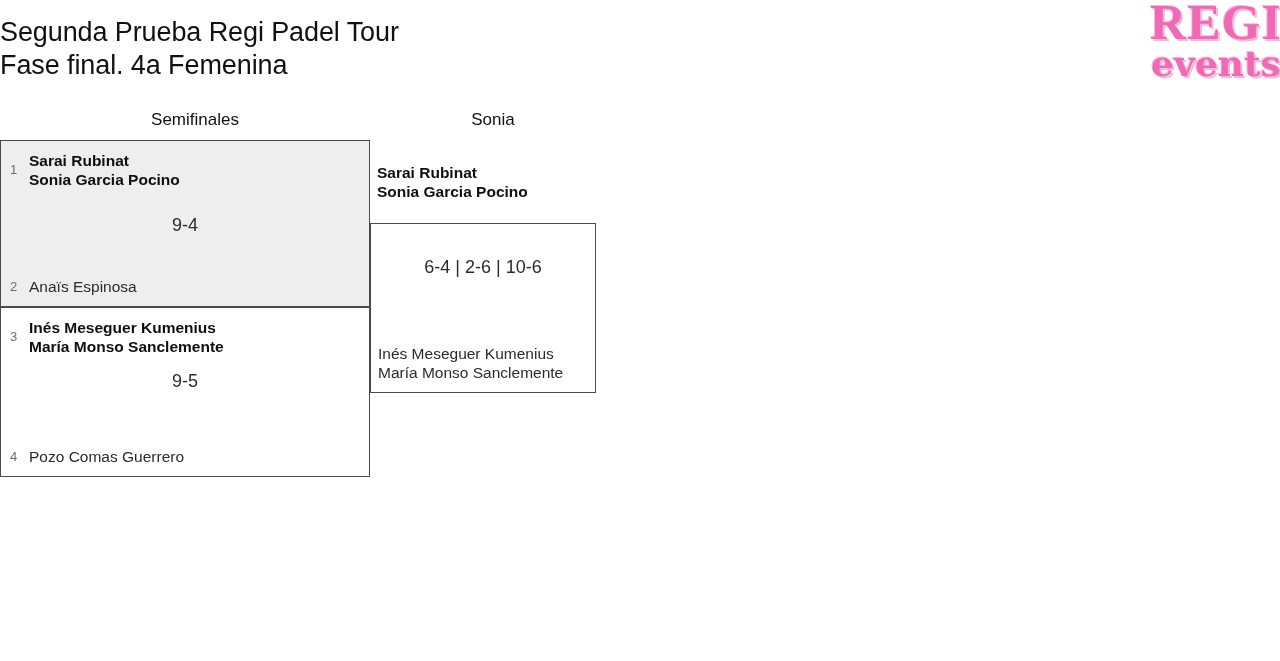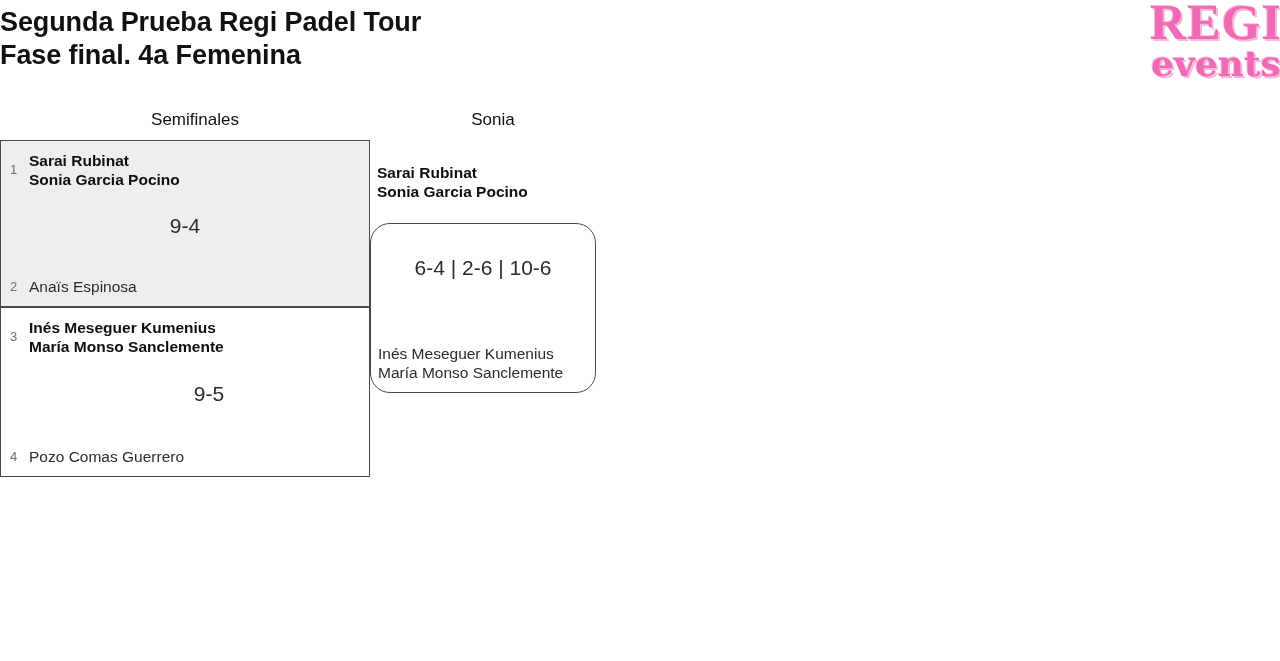--- a/index.html
+++ b/index.html
@@ -21,24 +21,24 @@
   .page-header {
     position: absolute;
     left: 0;
     top: 0;
     width: 1280px;
     height: 92px;
   }
   .title-block {
     position: absolute;
     left: 0;
-    top: 6px;
+    top: 16px;
     font-size: 27px;
     line-height: 33px;
-    font-weight: 700;
+    font-weight: 400;
     color: #111111;
     letter-spacing: -0.1px;
     white-space: nowrap;
   }
   .title-line { display: block; }
 
   
   .logo {
     position: absolute;
     right: -2px;
@@ -99,21 +99,21 @@
   .match {
     position: absolute;
     box-sizing: border-box;
     border: 1px solid #4a4a4a;
     background: #ffffff;
   }
   .match.shaded { background: #eeeeee; }
 
   .match-sf1   { left: 0px;   top: 140px; width: 370px; height: 167px; }
   .match-sf2   { left: 0px;   top: 307px; width: 370px; height: 170px; }
-  .match-final { left: 370px; top: 223px; width: 226px; height: 170px; border-radius: 20px; }
+  .match-final { left: 370px; top: 223px; width: 226px; height: 170px; }
 
   
   .team {
     position: absolute;
     left: 0;
     width: 100%;
     box-sizing: border-box;
     padding-left: 28px;
     font-size: 15.5px;
     line-height: 19px;
@@ -136,27 +136,27 @@
     line-height: 14px;
     color: #6d6d6d;
     font-weight: 400;
   }
 
   .score {
     position: absolute;
     left: 0;
     width: 100%;
     text-align: center;
-    font-size: 21px;
+    font-size: 18px;
     line-height: 19px;
     color: #2b2b2b;
     white-space: nowrap;
   }
   .score-sf1   { top: 75px; }
-  .score-sf2   { top: 76px; padding-left: 24px; }
+  .score-sf2   { top: 64px; }
   .score-final { top: 34px; }
 
   
   .advance {
     position: absolute;
     font-size: 15.5px;
     line-height: 19px;
     color: #2b2b2b;
     white-space: nowrap;
   }

